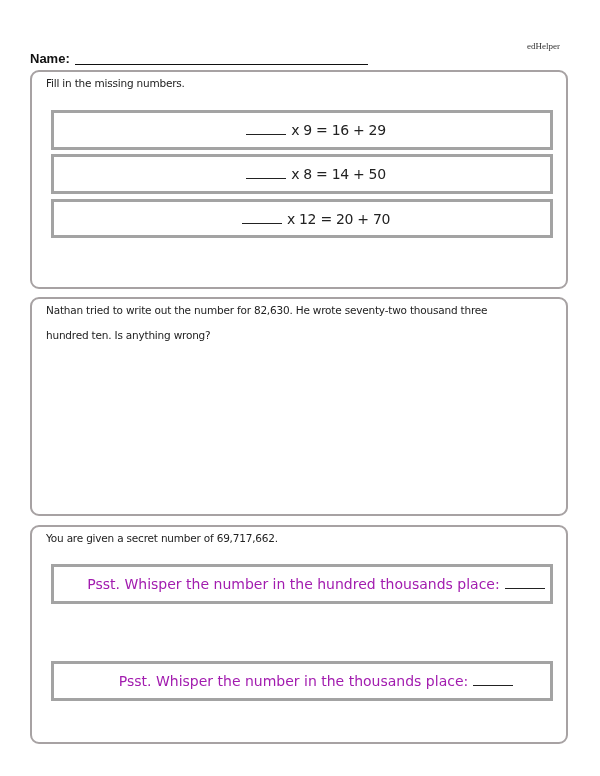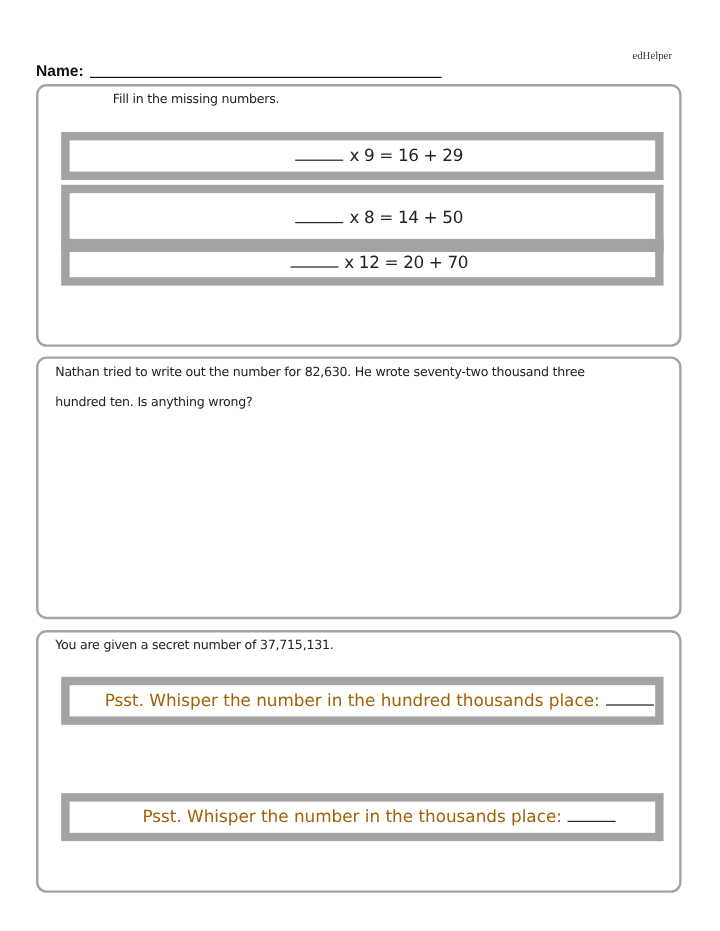--- a/index.html
+++ b/index.html
@@ -23,66 +23,66 @@
     .panel {
       position: absolute; left: 30px; width: 538px;
       border: 2px solid #a7a2a3; border-radius: 9px; box-sizing: border-box;
     }
     .panel-prompt {
       position: absolute; left: 14px; font-size: 10.5px; color: #222;
       letter-spacing: -0.2px; line-height: 25px;
     }
     .q-box {
       position: absolute; left: 19px; width: 502px;
-      border: 7px solid #a3a3a3; box-sizing: border-box;
+      border: 3px solid #a3a3a3; box-sizing: border-box;
       display: flex; align-items: center; justify-content: center; padding-left: 28px;
     }
     .eq { font-size: 14px; color: #222; letter-spacing: -0.3px; }
     .blank {
       display: inline-block; width: 40px; border-bottom: 1px solid #222;
       margin-right: 5px; vertical-align: baseline; height: 1px;
     }
-    .psst { font-size: 14px; color: #a16207; }
+    .psst { font-size: 14px; color: #a21caf; }
     .psst .blank { margin-left: 5px; margin-right: 0; }
   </style>
 </head>
 <body>
 
 <div class="brand">edHelper</div>
 <div class="name-row">Name:</div>
 <div class="name-line"></div>
 
 <div class="panel" style="top:70px; height:219px;">
-  <div class="panel-prompt" style="top:-1px;margin-left:48px;">Fill in the missing numbers.</div>
+  <div class="panel-prompt" style="top:-1px;">Fill in the missing numbers.</div>
 
   <div class="q-box" style="top:38px; height:40px;">
     <span class="eq">
       <span class="blank"></span><span>x 9 = 16 + 29</span>
     </span>
   </div>
-  <div class="q-box" style="top:82px; height:56px;">
+  <div class="q-box" style="top:82px; height:40px;">
     <span class="eq">
       <span class="blank"></span><span>x 8 = 14 + 50</span>
     </span>
   </div>
   <div class="q-box" style="top:127px; height:39px;">
     <span class="eq">
       <span class="blank"></span><span>x 12 = 20 + 70</span>
     </span>
   </div>
 </div>
 
 <div class="panel" style="top:297px; height:219px;">
   <div class="panel-prompt" style="top:-1px;">Nathan tried to write out the number for 82,630.  He wrote seventy-two thousand three</div>
   <div class="panel-prompt" style="top:24px;">hundred ten.  Is anything wrong?</div>
   <div style="position:absolute; left:14px; right:14px; top:55px; bottom:10px;"></div>
 </div>
 
 <div class="panel" style="top:525px; height:219px;">
-  <div class="panel-prompt" style="top:-1px;">You are given a secret number of 37,715,131.</div>
+  <div class="panel-prompt" style="top:-1px;">You are given a secret number of 69,717,662.</div>
 
   <div class="q-box" style="top:37px; height:40px;">
     <span class="psst">
       <span>Psst.  Whisper the number in the hundred thousands place:</span><span class="blank"></span>
     </span>
   </div>
   <div class="q-box" style="top:134px; height:40px;">
     <span class="psst">
       <span>Psst.  Whisper the number in the thousands place:</span><span class="blank"></span>
     </span>

